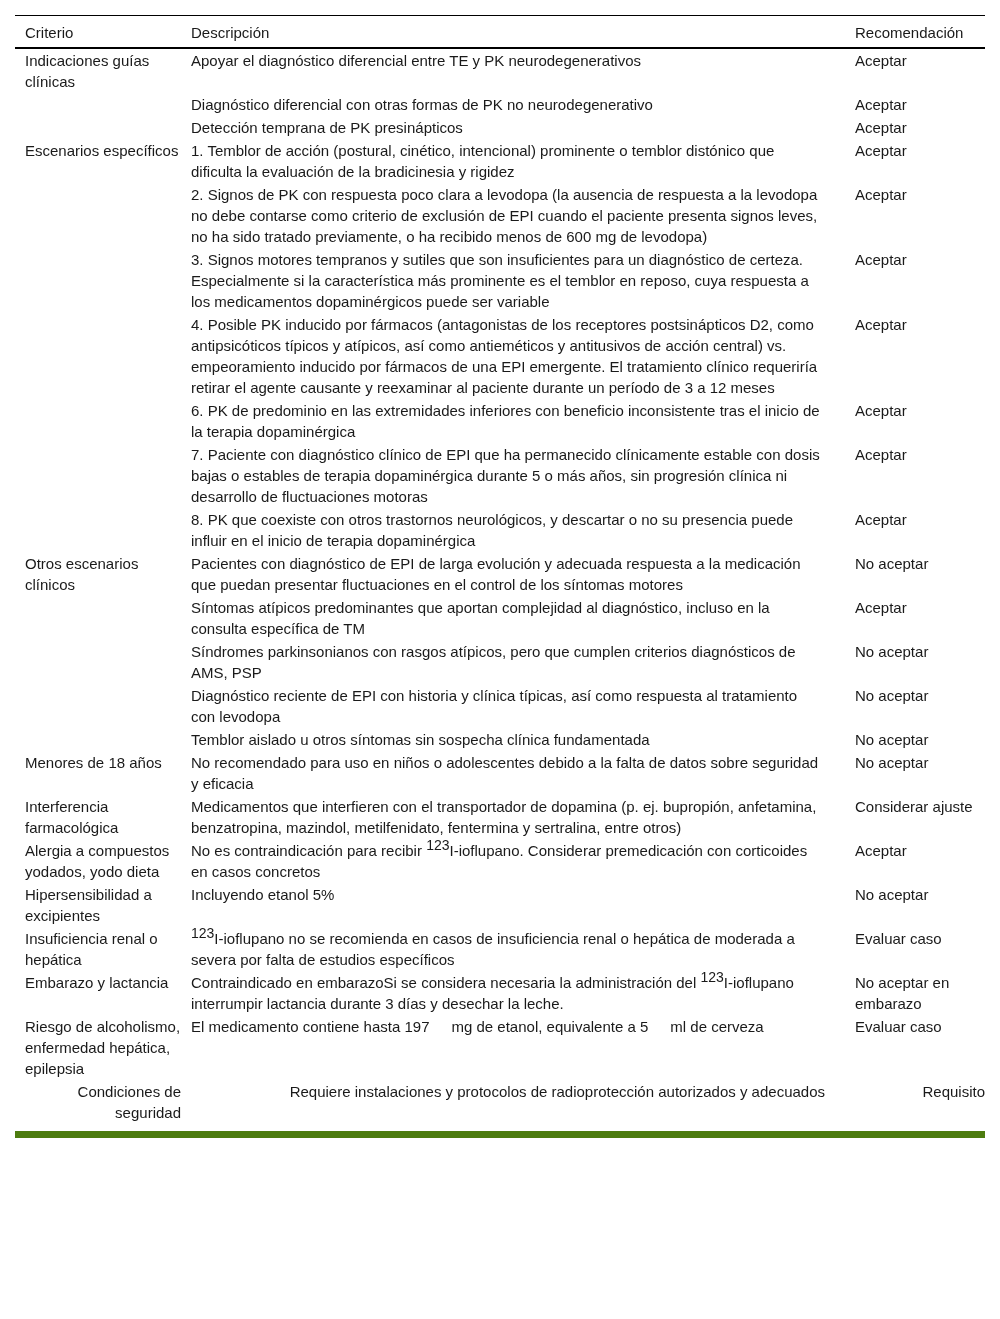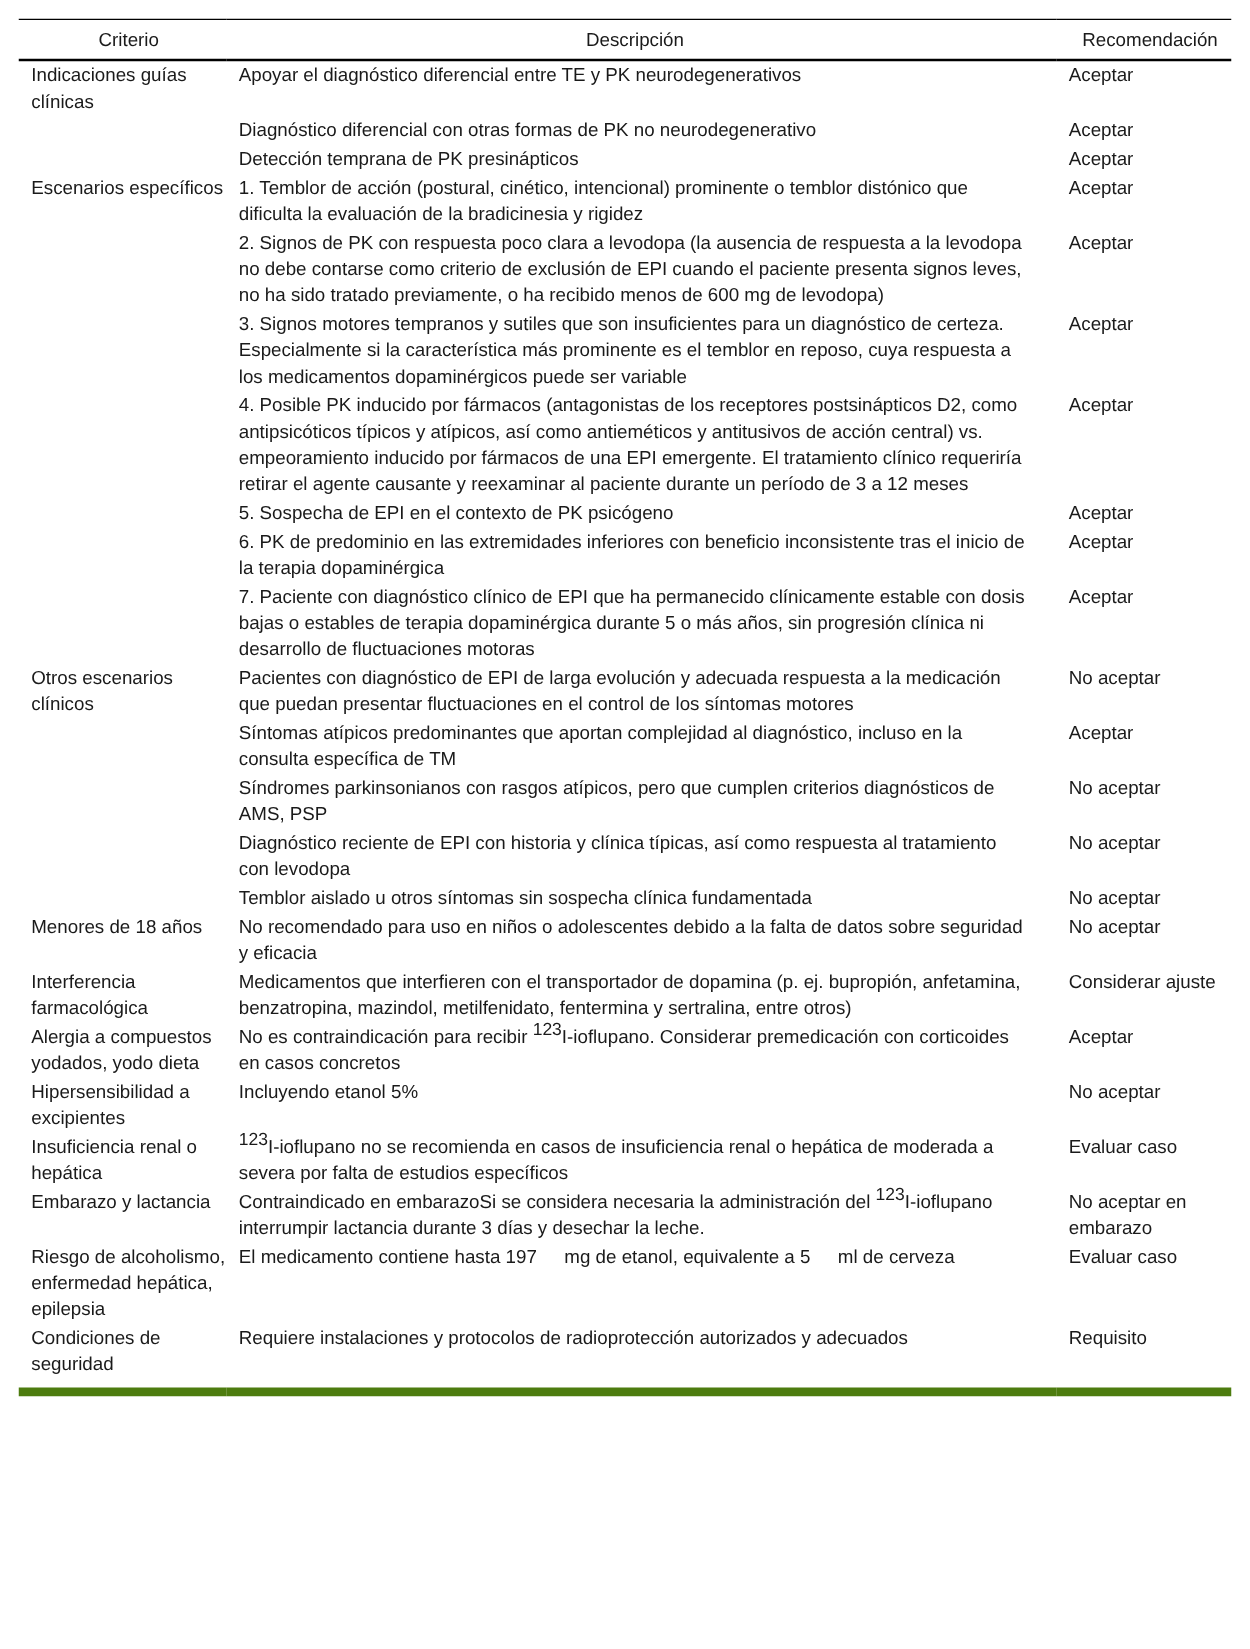--- a/index.html
+++ b/index.html
@@ -3,23 +3,23 @@
 <meta charset="utf-8">
 <style>
   html, body { margin: 0; padding: 0; background: #ffffff; }
   body { width: 1000px; height: 1319px; position: relative; font-family: "Liberation Sans", sans-serif; color: #1a1a1a; }
   .tbl-wrap { position: absolute; left: 15px; top: 15px; width: 970px; }
   table { width: 970px; border-collapse: collapse; font-size: 15px; line-height: 21px; table-layout: fixed; }
   col.c1 { width: 166px; }
   col.c2 { width: 664px; }
   col.c3 { width: 140px; }
   thead tr { border-top: 1px solid #000; border-bottom: 2px solid #000; }
-  thead th { font-weight: normal; text-align: center; padding: 6px 0 4px 10px; vertical-align: top; }
+  thead th { font-weight: normal; text-align: left; padding: 6px 0 4px 10px; vertical-align: top; }
   tbody td { padding: 1px 0 1px 10px; vertical-align: top; }
-  tbody tr:last-child td { padding-bottom: 8px; }
+  tbody tr:last-child td { padding-bottom: 8px; text-align: right; }
   tbody { border-bottom: 7px solid #4d7c0f; }
   td.c2, th.c2 { padding-right: 20px; }
   sup { font-size: 14px; line-height: 0; vertical-align: super; }
   .gap { display: inline-block; width: 22px; }
 </style>
 </head>
 <body>
 
 <div class="tbl-wrap">
 <table>
@@ -66,31 +66,31 @@
           <td class="c2">3. Signos motores tempranos y sutiles que son insuficientes para un diagnóstico de certeza. Especialmente si la característica más prominente es el temblor en reposo, cuya respuesta a los medicamentos dopaminérgicos puede ser variable</td>
           <td>Aceptar</td>
         </tr>
     <tr>
           <td></td>
           <td class="c2">4. Posible PK inducido por fármacos (antagonistas de los receptores postsinápticos D2, como antipsicóticos típicos y atípicos, así como antieméticos y antitusivos de acción central) vs. empeoramiento inducido por fármacos de una EPI emergente. El tratamiento clínico requeriría retirar el agente causante y reexaminar al paciente durante un período de 3 a 12 meses</td>
           <td>Aceptar</td>
         </tr>
     <tr>
           <td></td>
-          <td class="c2">5. Sospecha de EPI en el contexto de PK psicógeno</td>
-          <td>Aceptar</td>
-        </tr>
-    <tr>
-          <td></td>
           <td class="c2">6. PK de predominio en las extremidades inferiores con beneficio inconsistente tras el inicio de la terapia dopaminérgica</td>
           <td>Aceptar</td>
         </tr>
     <tr>
           <td></td>
           <td class="c2">7. Paciente con diagnóstico clínico de EPI que ha permanecido clínicamente estable con dosis bajas o estables de terapia dopaminérgica durante 5 o más años, sin progresión clínica ni desarrollo de fluctuaciones motoras</td>
+          <td>Aceptar</td>
+        </tr>
+    <tr>
+          <td></td>
+          <td class="c2">8. PK que coexiste con otros trastornos neurológicos, y descartar o no su presencia puede influir en el inicio de terapia dopaminérgica</td>
           <td>Aceptar</td>
         </tr>
     <tr>
           <td>Otros escenarios clínicos</td>
           <td class="c2">Pacientes con diagnóstico de EPI de larga evolución y adecuada respuesta a la medicación que puedan presentar fluctuaciones en el control de los síntomas motores</td>
           <td>No aceptar</td>
         </tr>
     <tr>
           <td></td>
           <td class="c2">Síntomas atípicos predominantes que aportan complejidad al diagnóstico, incluso en la consulta específica de TM</td>

